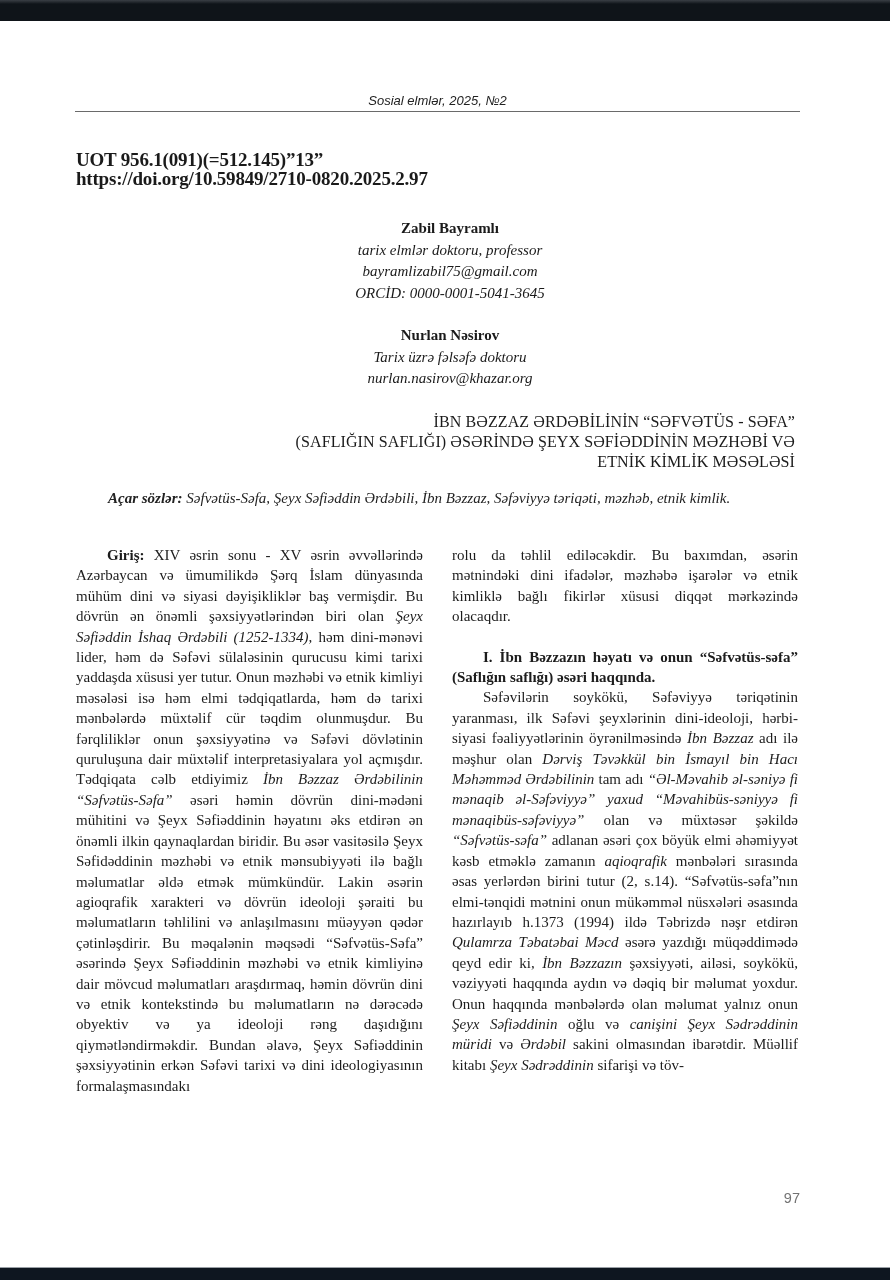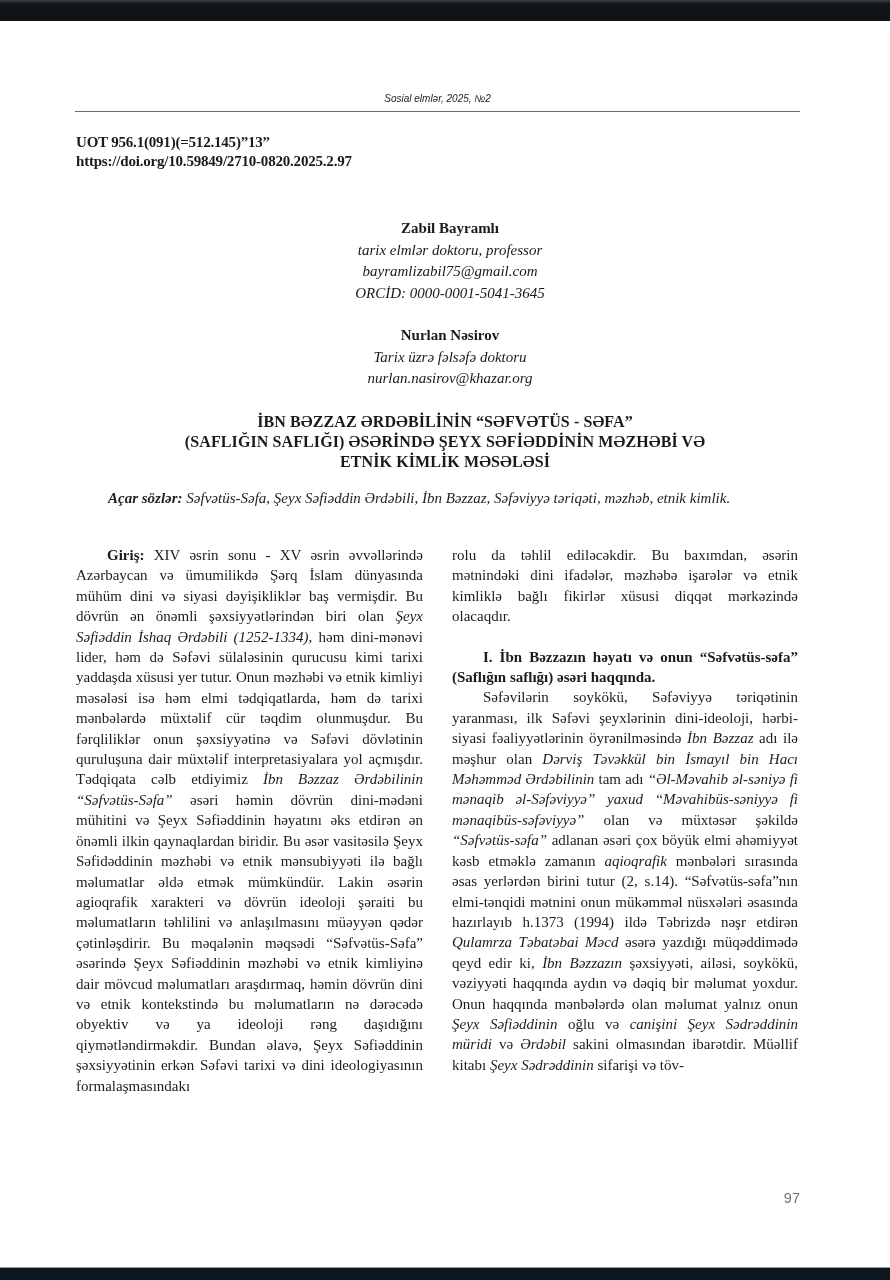--- a/index.html
+++ b/index.html
@@ -5,30 +5,30 @@
   html, body { margin: 0; padding: 0; }
   body {
     width: 890px; height: 1280px; background: #ffffff; position: relative; overflow: hidden;
     font-family: "Liberation Serif", "DejaVu Serif", serif; color: #1a1a1a;
   }
   .topbar { position: absolute; left: 0; top: 0; width: 890px; height: 21px;
     background: linear-gradient(#3a3f45 0, #0f1419 4px, #0f1419 100%); }
   .bottombar { position: absolute; left: 0; top: 1267px; width: 890px; height: 13px;
     background: #0e1620; border-top: 1px solid #9aa0a6; }
   .running-head { position: absolute; left: 75px; width: 725px; top: 93px; text-align: center;
-    font-family: "Liberation Sans", "DejaVu Sans", sans-serif; font-style: italic; font-size: 10px; color: #222; }
+    font-family: "Liberation Sans", "DejaVu Sans", sans-serif; font-style: italic; font-size: 13px; color: #222; }
   .head-rule { position: absolute; left: 75px; width: 725px; top: 111px; height: 0; border-top: 1.3px solid #6a6a6a; }
-  .meta { position: absolute; left: 76px; top: 133px; font-weight: bold; font-size: 15px; line-height: 19px; letter-spacing: -0.2px; }
+  .meta { position: absolute; left: 76px; top: 150px; font-weight: bold; font-size: 19px; line-height: 19px; letter-spacing: -0.2px; }
   .meta div { white-space: nowrap; }
   .author { position: absolute; left: 250px; width: 400px; text-align: center; font-size: 15px; line-height: 21.5px; }
   .author .name { font-weight: bold; margin-top: 22px; }
   .author .line { font-style: italic; }
   .a1 { top: 196px; }
   .a2 { top: 303px; }
-  .title { position: absolute; left: 95px; width: 700px; top: 412px; text-align: center; font-weight: bold;
+  .title { position: absolute; left: 95px; width: 700px; top: 412px; text-align: right; font-weight: normal;
     font-size: 16px; line-height: 20px; letter-spacing: 0.1px; }
   .keywords { position: absolute; left: 76px; width: 722px; top: 488px; font-style: italic; font-size: 15px; line-height: 20px;
     text-indent: 32px; text-align: justify; color: #222; }
   .keywords .kw-label { font-weight: bold; }
   .col { position: absolute; top: 545px; font-size: 15px; line-height: 20.4px; text-align: justify; color: #1c1c1c;
     hyphens: manual; }
   .col-left { left: 76px; width: 347px; }
   .col-right { left: 452px; width: 346px; }
   .col p { margin: 0; text-indent: 31px; }
   .col .b { font-weight: bold; }

